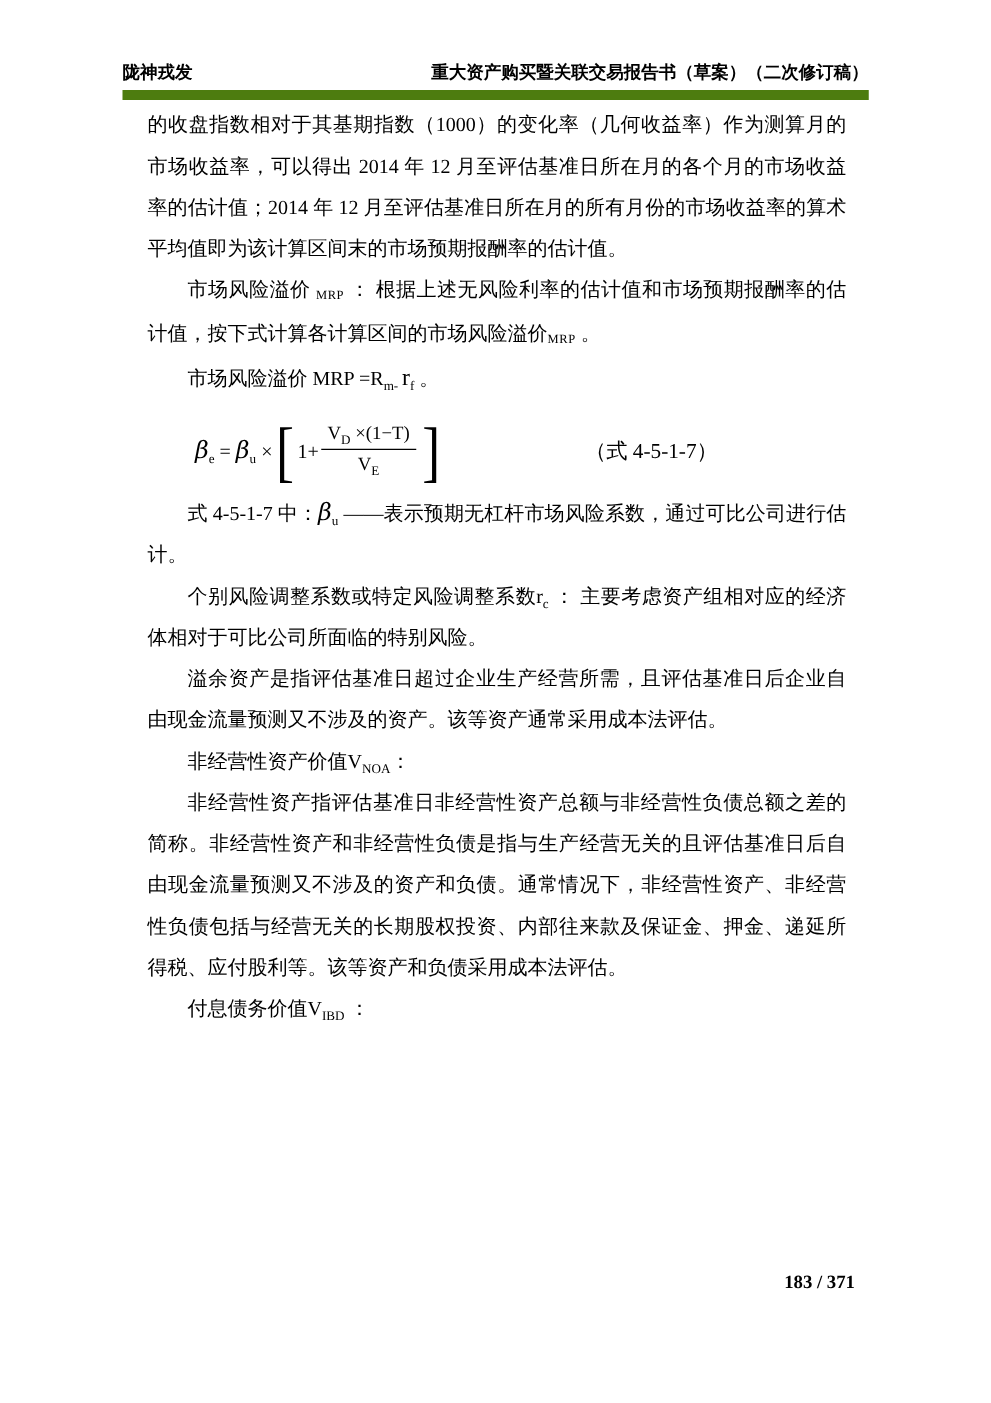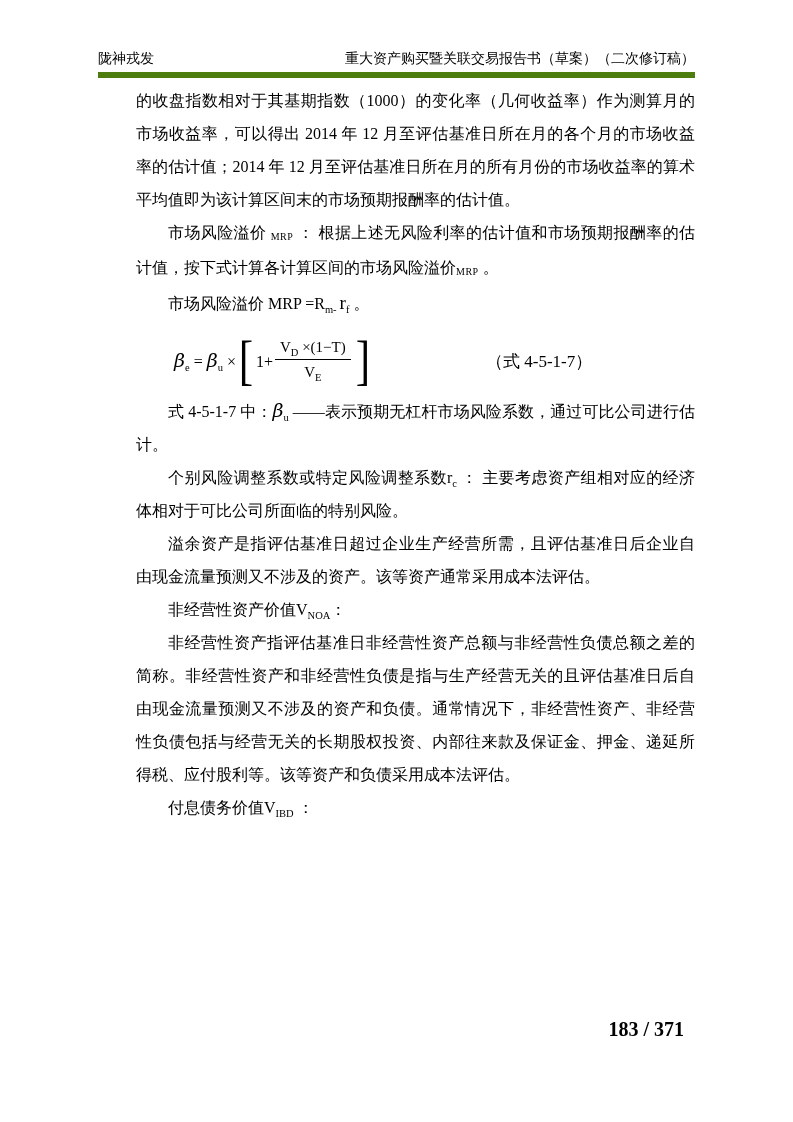--- a/index.html
+++ b/index.html
@@ -18,36 +18,36 @@
   }
   
   .header {
     position: absolute;
     left: 98px;
     right: 98px;
     top: 50px;
     display: flex;
     justify-content: space-between;
     align-items: flex-end;
-    border-bottom: 6px solid #4d7c0f;
+    border-bottom: 8px solid #4d7c0f;
     padding-bottom: 4px;
     font-size: 14px;
     line-height: 18px;
     white-space: nowrap;
+    font-weight: bold;
   }
   
   .body-text {
     position: absolute;
     left: 118px;
     top: 84px;
     width: 559px;
     font-size: 16px;
     line-height: 33px;
     text-align: justify;
-    margin-left: 18px;
   }
   .body-text p { margin: 0; }
   .indent { text-indent: 32px; }
   .mt10 { margin-top: 10px; }
   .mt17 { margin-top: 17px; }
   .mt21 { margin-top: 21px; }
   .mt8  { margin-top: 8px; }
   .mt12 { margin-top: 12px; }
   .mt9  { margin-top: 9px; }
   .mt14 { margin-top: 14px; }
@@ -117,21 +117,21 @@
     top: 50%;
     transform: translateY(-50%);
     font-size: 17px;
   }
   
   .page-number {
     position: absolute;
     right: 109px;
     top: 1018px;
     font-weight: bold;
-    font-size: 20px;
+    font-size: 15px;
   }
 </style>
 </head>
 <body>
 
 <div class="page">
 
   <div class="header">
     <span>陇神戎发</span>
     <span>重大资产购买暨关联交易报告书（草案）（二次修订稿）</span>

